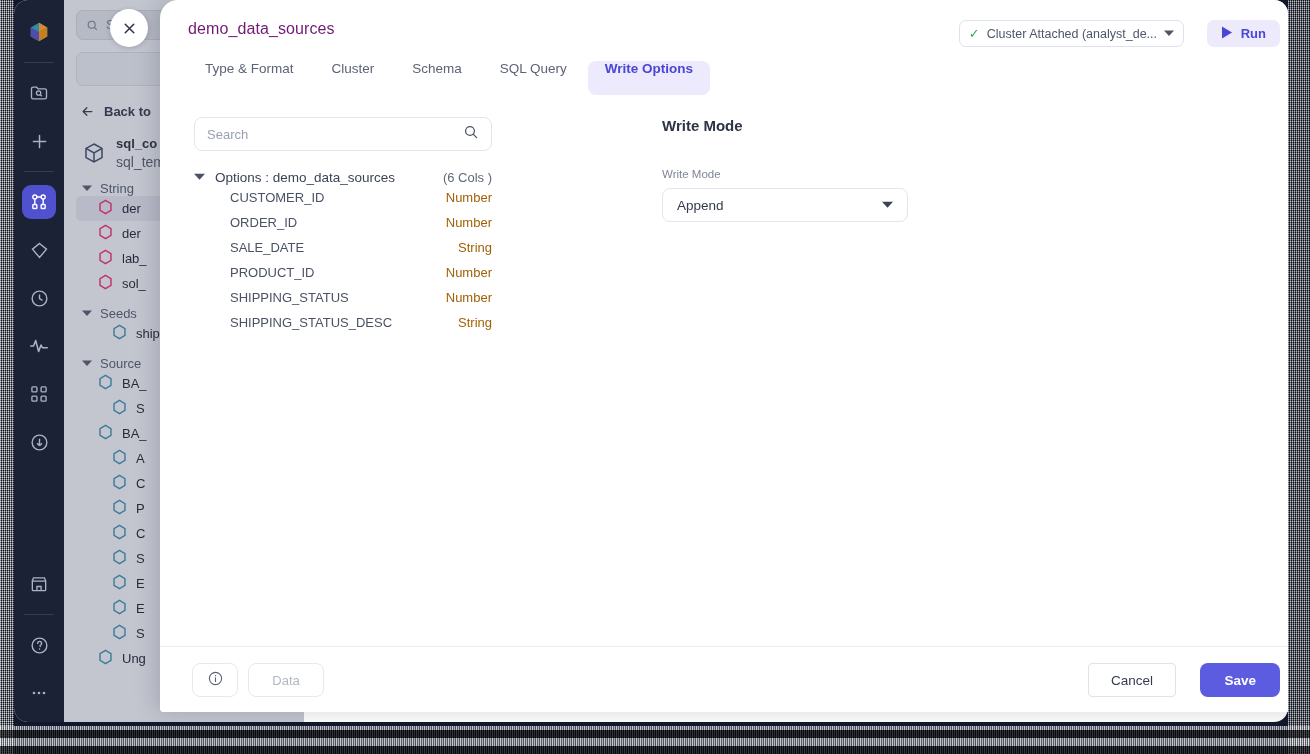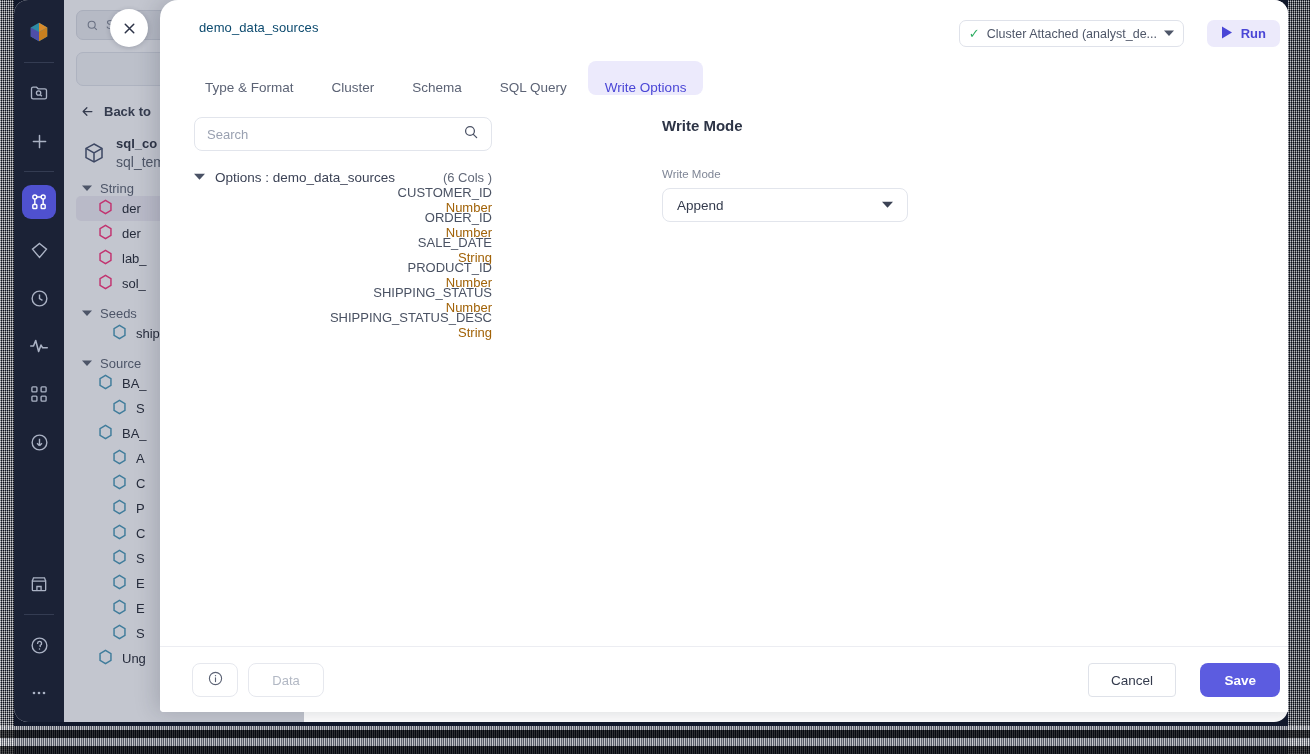--- a/index.html
+++ b/index.html
@@ -174,24 +174,23 @@
     width: 1142px; height: 712px;
     background: #ffffff;
     border-top-left-radius: 18px;
     border-bottom-left-radius: 4px;
     box-shadow: -4px 0 22px rgba(20,25,45,.18);
     overflow: hidden;
   }
   #modal-title {
     position: absolute;
     left: 28px; top: 20px;
-    font-size: 13px;
-    color: #0c4a6e;
+    font-size: 16px;
+    color: #701a75;
     letter-spacing: .1px;
-    margin-left: 11px;
   }
 
   #close-btn {
     position: absolute;
     left: 96px; top: 9px;
     width: 38px; height: 38px;
     border-radius: 50%;
     background: #ffffff;
     display: flex;
     align-items: center;
@@ -242,25 +241,25 @@
     left: 28px; top: 61px;
     display: flex;
     align-items: center;
     gap: 4px;
   }
   .tab {
     height: 34px;
     padding: 0 17px;
     border-radius: 8px;
     display: flex;
-    align-items: flex-end;
+    align-items: flex-start;
     font-size: 13.5px;
     color: #5c6375;
   }
-  .tab.active { background: #eceafc; color: #4a46d6; font-weight: 400; }
+  .tab.active { background: #eceafc; color: #4a46d6; font-weight: 700; }
 
   
   #body {
     position: absolute;
     left: 0; top: 99px;
     width: 1142px; height: 547px;
     background: #fff;
   }
 
   
@@ -293,26 +292,25 @@
     display: flex;
     align-items: center;
     font-size: 13.5px;
     color: #3c4356;
   }
   #schema-root .caret { margin-right: 10px; color: #4a5265; }
   #schema-root .cols { margin-left: auto; color: #616878; font-size: 13px; }
 
   .col-row {
     display: flex;
-    align-items: flex-end;
+    align-items: center;
     height: 25px;
     padding-left: 36px;
     font-size: 13px;
     color: #4a5263;
-    flex-direction: column;
   }
   .col-row .ctype { margin-left: auto; color: #a16207; }
 
   
   #write-panel {
     position: absolute;
     left: 502px; top: 18px;
     width: 300px;
   }
   #write-head {

